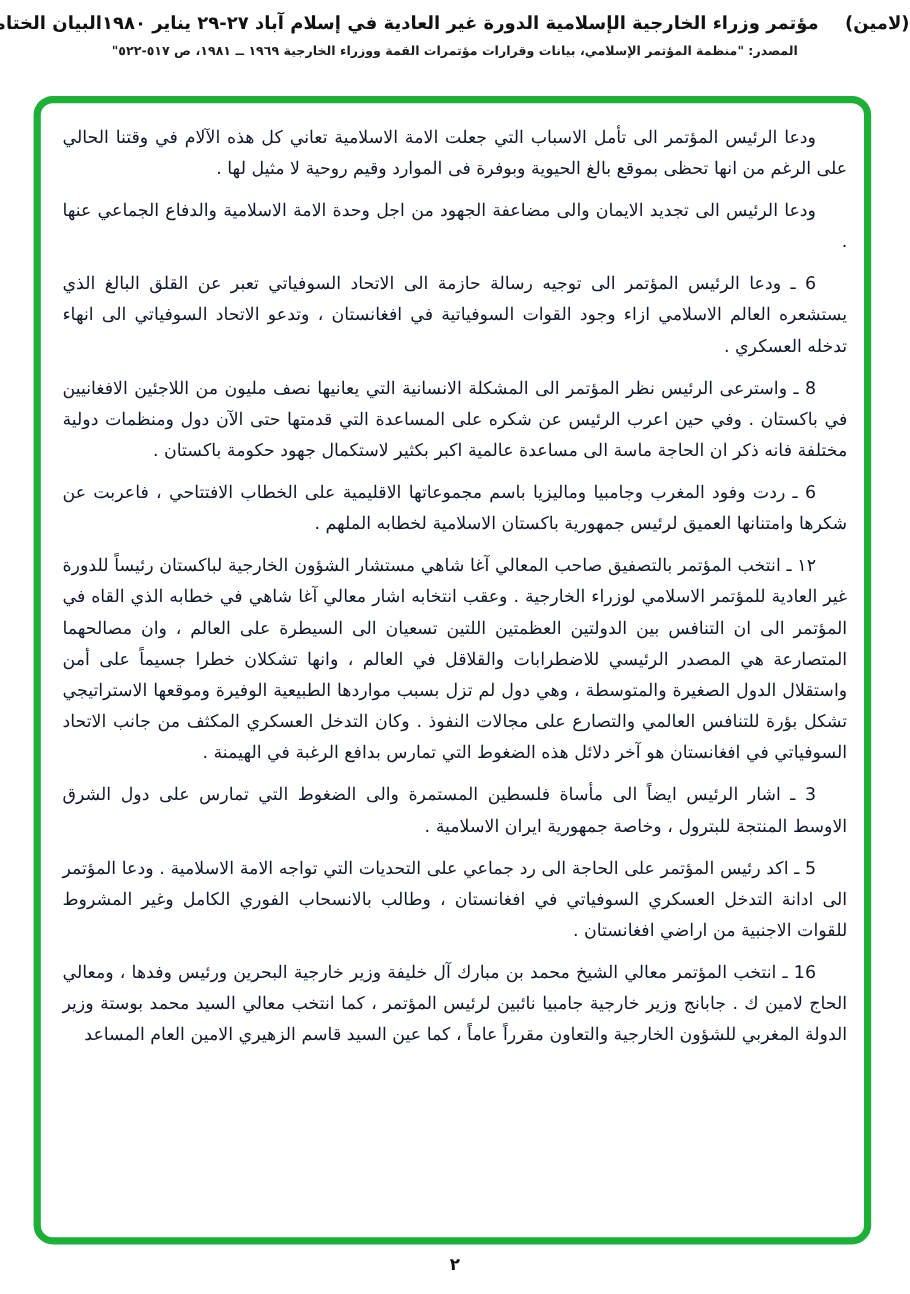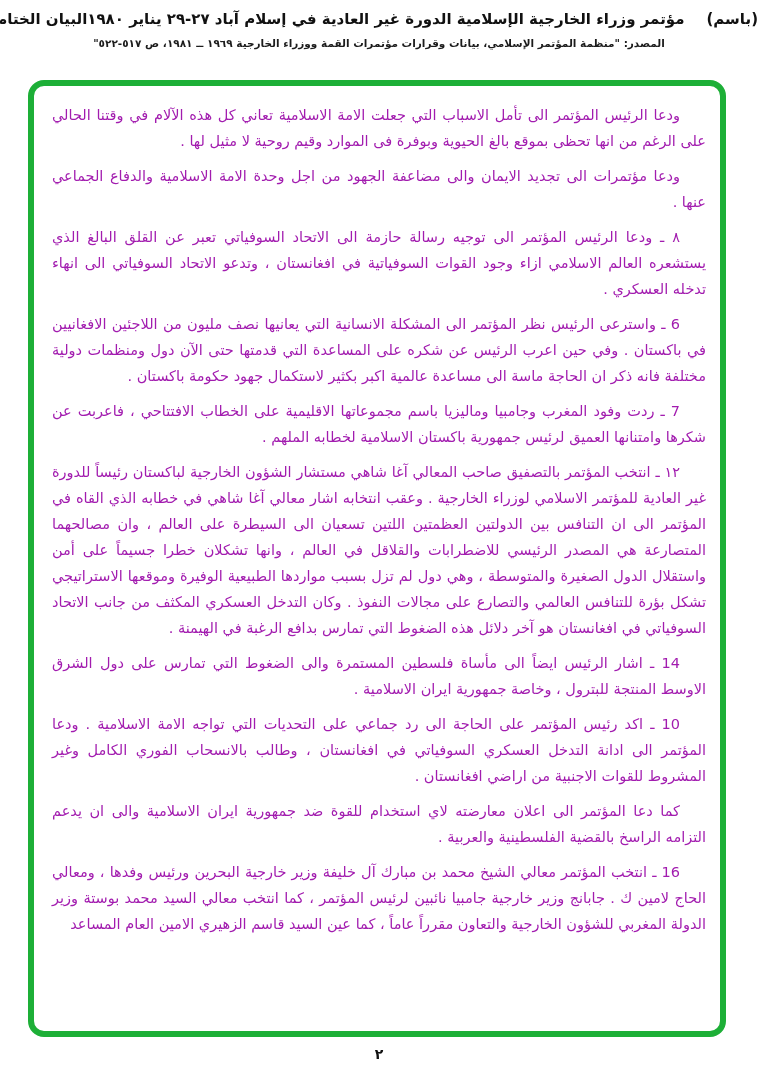--- a/index.html
+++ b/index.html
@@ -56,21 +56,21 @@
     border-radius: 16px;
     background: #ffffff;
     padding: 16px 14px 8px 18px;
     overflow: hidden;
   }
   .body-text {
     direction: rtl;
     text-align: justify;
     font-size: 14.5px;
     line-height: 26px;
-    color: #a21caf;
+    color: #0f172a;
   }
   .body-text p.para {
     margin: 0 0 9px 0;
     text-indent: 26px;
   }
   
   .page-number {
     position: absolute;
     top: 1046px;
     left: 0;
@@ -81,36 +81,35 @@
     color: #111111;
   }
 </style>
 </head>
 <body>
 
 <div class="page">
 
   <div class="doc-header">
     <div class="line1">
-      <span class="tag">(باسم)</span><span>مؤتمر وزراء الخارجية الإسلامية الدورة غير العادية في إسلام آباد ٢٧-٢٩ يناير ١٩٨٠البيان الختامي</span>
+      <span class="tag">(لامين)</span><span>مؤتمر وزراء الخارجية الإسلامية الدورة غير العادية في إسلام آباد ٢٧-٢٩ يناير ١٩٨٠البيان الختامي</span>
     </div>
     <div class="line2">المصدر: "منظمة المؤتمر الإسلامي، بيانات وقرارات مؤتمرات القمة ووزراء الخارجية ١٩٦٩ ــ ١٩٨١، ص ٥١٧-٥٢٢"</div>
   </div>
 
   <div class="body-frame" style="border-color: rgb(29, 175, 55);">
     <div class="body-text">
 
     <p class="para">ودعا الرئيس المؤتمر الى تأمل الاسباب التي جعلت الامة الاسلامية تعاني كل هذه الآلام في وقتنا الحالي على الرغم من انها تحظى بموقع بالغ الحيوية وبوفرة فى الموارد وقيم روحية لا مثيل لها .</p>
-        <p class="para">ودعا مؤتمرات الى تجديد الايمان والى مضاعفة الجهود من اجل وحدة الامة الاسلامية والدفاع الجماعي عنها .</p>
-        <p class="para">٨ ـ ودعا الرئيس المؤتمر الى توجيه رسالة حازمة الى الاتحاد السوفياتي تعبر عن القلق البالغ الذي يستشعره العالم الاسلامي ازاء وجود القوات السوفياتية في افغانستان ، وتدعو الاتحاد السوفياتي الى انهاء تدخله العسكري .</p>
-        <p class="para">6 ـ واسترعى الرئيس نظر المؤتمر الى المشكلة الانسانية التي يعانيها نصف مليون من اللاجئين الافغانيين في باكستان . وفي حين اعرب الرئيس عن شكره على المساعدة التي قدمتها حتى الآن دول ومنظمات دولية مختلفة فانه ذكر ان الحاجة ماسة الى مساعدة عالمية اكبر بكثير لاستكمال جهود حكومة باكستان .</p>
-        <p class="para">7 ـ ردت وفود المغرب وجامبيا وماليزيا باسم مجموعاتها الاقليمية على الخطاب الافتتاحي ، فاعربت عن شكرها وامتنانها العميق لرئيس جمهورية باكستان الاسلامية لخطابه الملهم .</p>
+        <p class="para">ودعا الرئيس الى تجديد الايمان والى مضاعفة الجهود من اجل وحدة الامة الاسلامية والدفاع الجماعي عنها .</p>
+        <p class="para">6 ـ ودعا الرئيس المؤتمر الى توجيه رسالة حازمة الى الاتحاد السوفياتي تعبر عن القلق البالغ الذي يستشعره العالم الاسلامي ازاء وجود القوات السوفياتية في افغانستان ، وتدعو الاتحاد السوفياتي الى انهاء تدخله العسكري .</p>
+        <p class="para">8 ـ واسترعى الرئيس نظر المؤتمر الى المشكلة الانسانية التي يعانيها نصف مليون من اللاجئين الافغانيين في باكستان . وفي حين اعرب الرئيس عن شكره على المساعدة التي قدمتها حتى الآن دول ومنظمات دولية مختلفة فانه ذكر ان الحاجة ماسة الى مساعدة عالمية اكبر بكثير لاستكمال جهود حكومة باكستان .</p>
+        <p class="para">6 ـ ردت وفود المغرب وجامبيا وماليزيا باسم مجموعاتها الاقليمية على الخطاب الافتتاحي ، فاعربت عن شكرها وامتنانها العميق لرئيس جمهورية باكستان الاسلامية لخطابه الملهم .</p>
         <p class="para">١٢ ـ انتخب المؤتمر بالتصفيق صاحب المعالي آغا شاهي مستشار الشؤون الخارجية لباكستان رئيساً للدورة غير العادية للمؤتمر الاسلامي لوزراء الخارجية . وعقب انتخابه اشار معالي آغا شاهي في خطابه الذي القاه في المؤتمر الى ان التنافس بين الدولتين العظمتين اللتين تسعيان الى السيطرة على العالم ، وان مصالحهما المتصارعة هي المصدر الرئيسي للاضطرابات والقلاقل في العالم ، وانها تشكلان خطرا جسيماً على أمن واستقلال الدول الصغيرة والمتوسطة ، وهي دول لم تزل بسبب مواردها الطبيعية الوفيرة وموقعها الاستراتيجي تشكل بؤرة للتنافس العالمي والتصارع على مجالات النفوذ . وكان التدخل العسكري المكثف من جانب الاتحاد السوفياتي في افغانستان هو آخر دلائل هذه الضغوط التي تمارس بدافع الرغبة في الهيمنة .</p>
-        <p class="para">14 ـ اشار الرئيس ايضاً الى مأساة فلسطين المستمرة والى الضغوط التي تمارس على دول الشرق الاوسط المنتجة للبترول ، وخاصة جمهورية ايران الاسلامية .</p>
-        <p class="para">10 ـ اكد رئيس المؤتمر على الحاجة الى رد جماعي على التحديات التي تواجه الامة الاسلامية . ودعا المؤتمر الى ادانة التدخل العسكري السوفياتي في افغانستان ، وطالب بالانسحاب الفوري الكامل وغير المشروط للقوات الاجنبية من اراضي افغانستان .</p>
-        <p class="para">كما دعا المؤتمر الى اعلان معارضته لاي استخدام للقوة ضد جمهورية ايران الاسلامية والى ان يدعم التزامه الراسخ بالقضية الفلسطينية والعربية .</p>
+        <p class="para">3 ـ اشار الرئيس ايضاً الى مأساة فلسطين المستمرة والى الضغوط التي تمارس على دول الشرق الاوسط المنتجة للبترول ، وخاصة جمهورية ايران الاسلامية .</p>
+        <p class="para">5 ـ اكد رئيس المؤتمر على الحاجة الى رد جماعي على التحديات التي تواجه الامة الاسلامية . ودعا المؤتمر الى ادانة التدخل العسكري السوفياتي في افغانستان ، وطالب بالانسحاب الفوري الكامل وغير المشروط للقوات الاجنبية من اراضي افغانستان .</p>
         <p class="para">16 ـ انتخب المؤتمر معالي الشيخ محمد بن مبارك آل خليفة وزير خارجية البحرين ورئيس وفدها ، ومعالي الحاج لامين ك . جابانج وزير خارجية جامبيا نائبين لرئيس المؤتمر ، كما انتخب معالي السيد محمد بوستة وزير الدولة المغربي للشؤون الخارجية والتعاون مقرراً عاماً ، كما عين السيد قاسم الزهيري الامين العام المساعد</p>
       </div>
   </div>
 
   <div class="page-number">٢</div>
 
 </div>
 
 </body></html>

